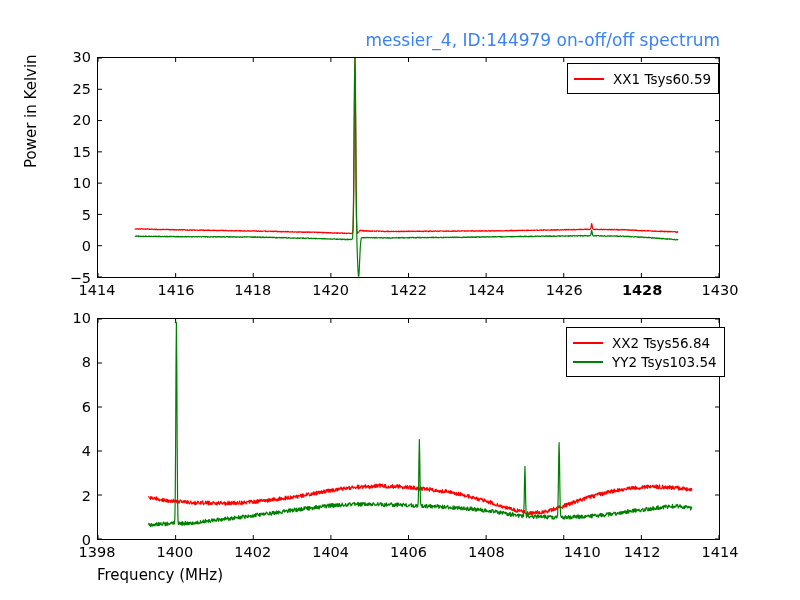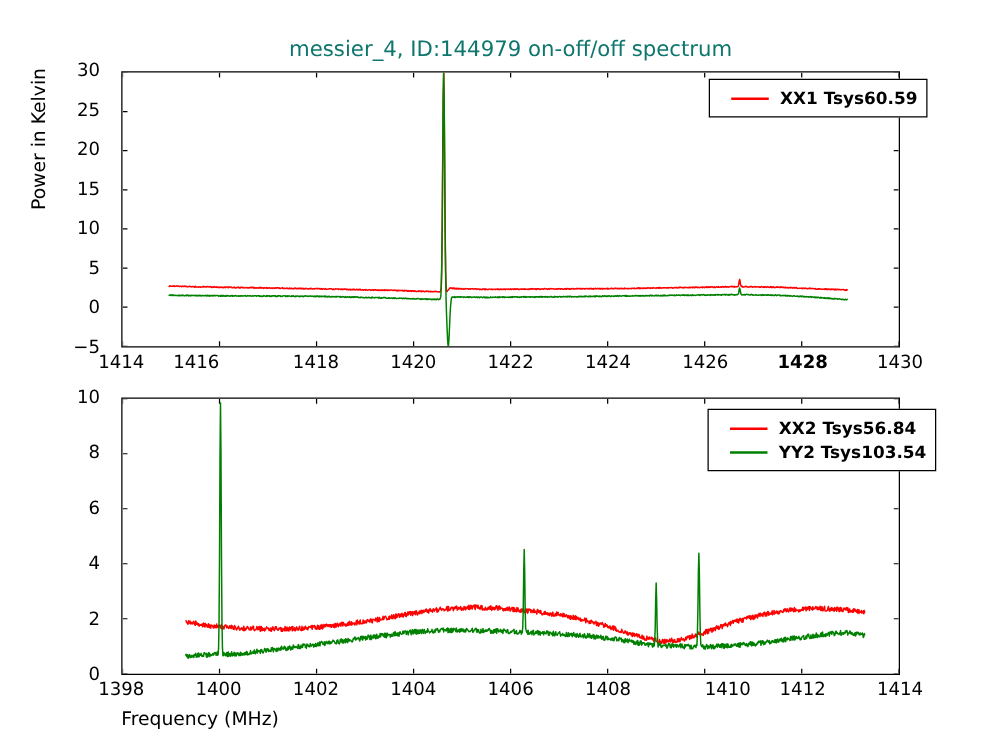--- a/index.html
+++ b/index.html
@@ -20,23 +20,23 @@
     left: 0; top: 0;
     width: 800px;
     height: 600px;
     background: #ffffff;
   }
   .fig-title {
     position: absolute;
     left: 97px;
     top: 30px;
     width: 623px;
-    text-align: center;
+    text-align: right;
     font-size: 17px;
-    color: #0f766e;
+    color: #3b82f6;
     white-space: nowrap;
   }
   .axes {
     position: absolute;
     box-sizing: border-box;
     border: 1px solid #000000;
     background: #ffffff;
     overflow: hidden;
   }
   #axes-top {
@@ -53,21 +53,21 @@
   }
   .plot-svg {
     position: absolute;
     left: 0; top: 0;
     width: 100%;
     height: 100%;
     display: block;
   }
   .tick-label-y {
     position: absolute;
-    right: 11px;
+    right: 0;
     text-align: left;
     font-size: 14.5px;
     white-space: nowrap;
     transform: translateY(-50%);
   }
   .tick-label-x {
     position: absolute;
     top: 0;
     text-align: center;
     font-size: 14.5px;
@@ -99,22 +99,21 @@
   }
   .ticklabels-x-bottom {
     position: absolute;
     left: 97px; top: 544px; width: 623px; height: 20px;
   }
   .legend {
     position: absolute;
     box-sizing: border-box;
     border: 1px solid #000000;
     background: #ffffff;
-    padding: 5px 7px 5px 17px;
-    font-weight: bold;
+    padding: 5px 7px 5px 6px;
   }
   #legend-top { left: 567px; top: 63px; }
   #legend-bottom { left: 566px; top: 327px; }
   .legend-row {
     display: flex;
     align-items: center;
     height: 19px;
   }
   .legend-swatch {
     width: 30px;
@@ -181,21 +180,21 @@
       <div class="tick-label-y" style="top: 189.429px;">0</div>
       <div class="tick-label-y" style="top: 157.857px;">5</div>
       <div class="tick-label-y" style="top: 126.286px;">10</div>
       <div class="tick-label-y" style="top: 94.7143px;">15</div>
       <div class="tick-label-y" style="top: 63.1429px;">20</div>
       <div class="tick-label-y" style="top: 31.5714px;">25</div>
       <div class="tick-label-y" style="top: 0px;">30</div>
     </div>
   <div class="ticklabels-x-top" id="xticks-top">
       <div class="tick-label-x" style="left: 0px;">1414</div>
-      <div class="tick-label-x" style="left: 60px;">1416</div>
+      <div class="tick-label-x" style="left: 79px;">1416</div>
       <div class="tick-label-x" style="left: 155.75px;">1418</div>
       <div class="tick-label-x" style="left: 233.625px;">1420</div>
       <div class="tick-label-x" style="left: 311.5px;">1422</div>
       <div class="tick-label-x" style="left: 389.375px;">1424</div>
       <div class="tick-label-x" style="left: 467.25px;">1426</div>
       <div class="tick-label-x" style="left: 545.125px; font-weight: bold;">1428</div>
       <div class="tick-label-x" style="left: 623px;">1430</div>
     </div>
 
   <div class="ylabel" id="ylabel-top" style="left: 22px; top: 168px;">Power in Kelvin</div>

